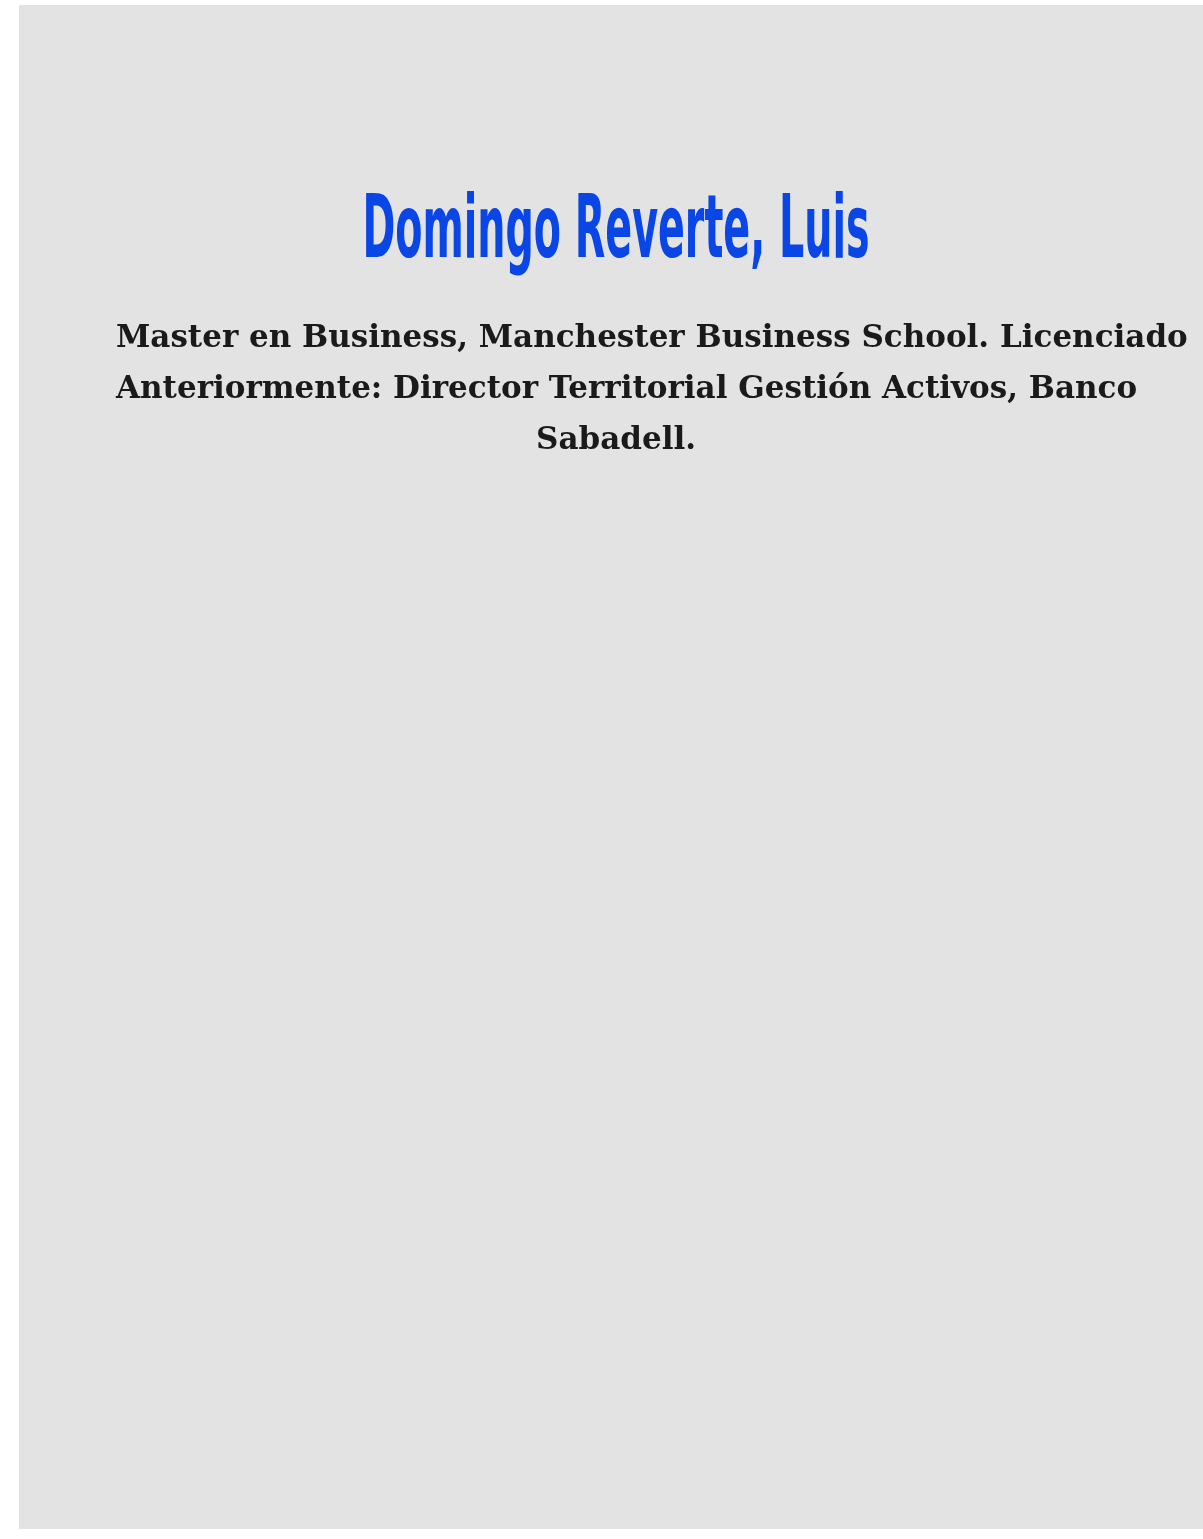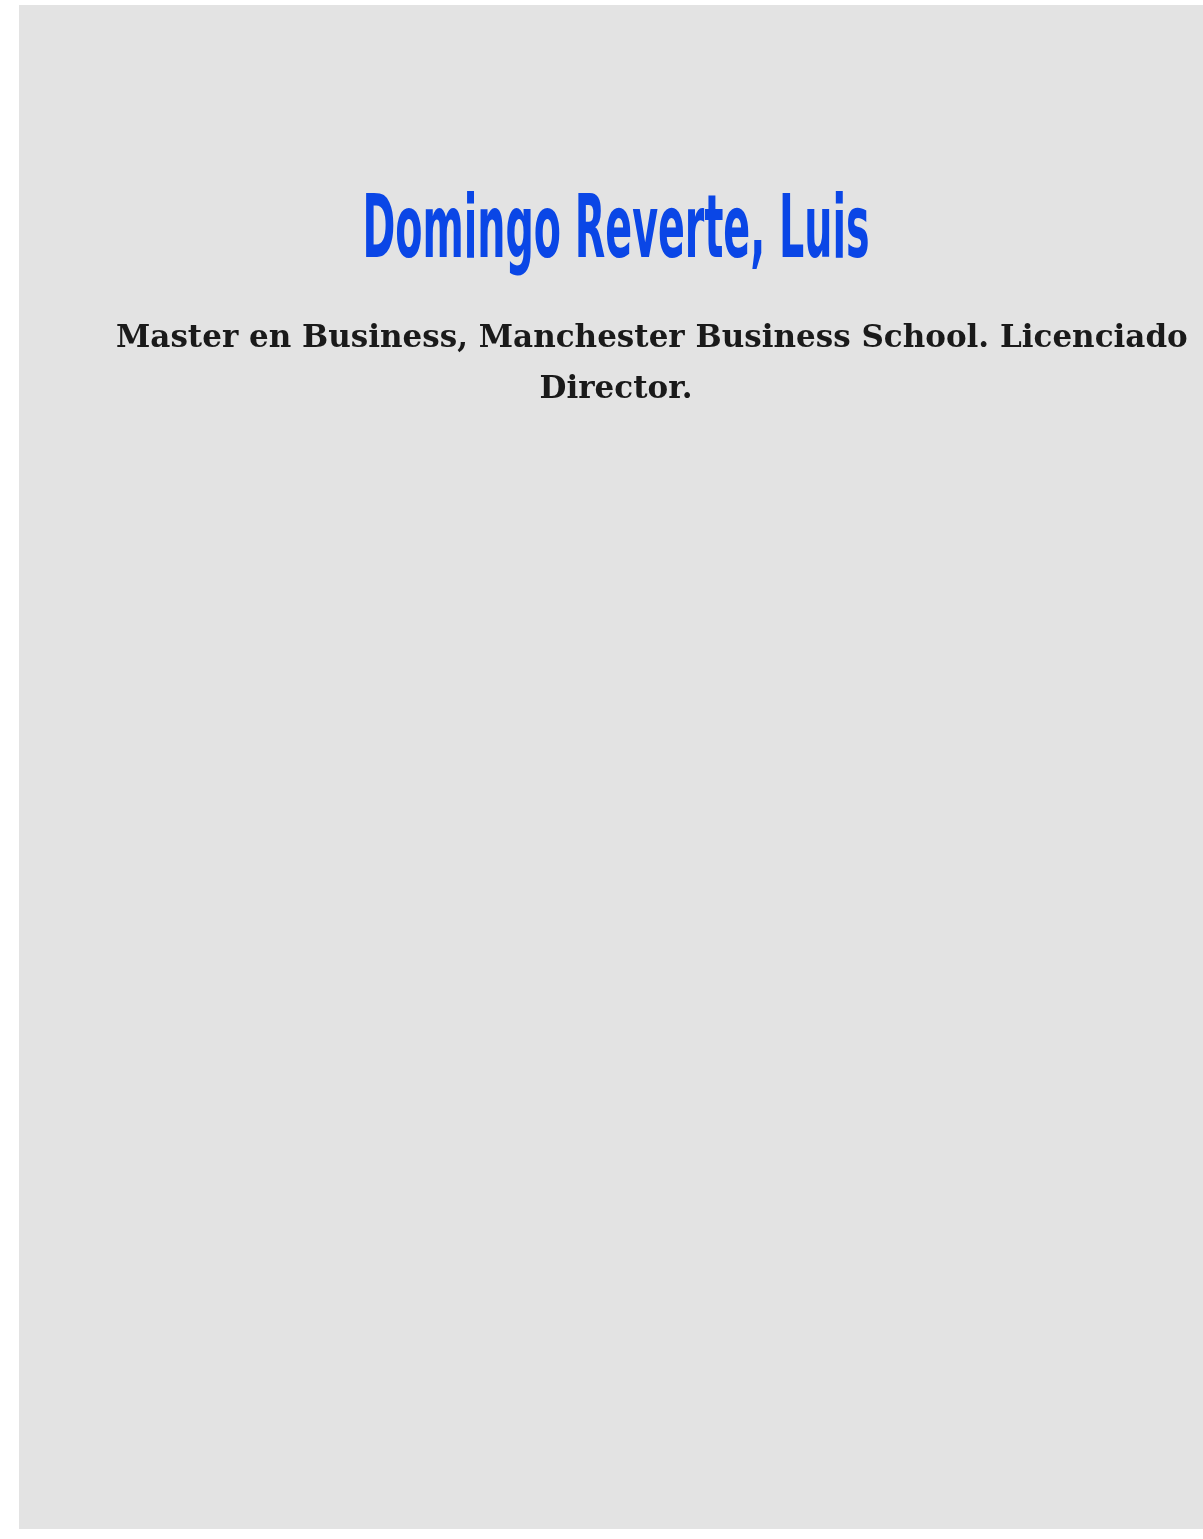--- a/index.html
+++ b/index.html
@@ -51,15 +51,16 @@
   }
 </style>
 </head>
 <body>
 
 <main class="page">
   <h1 class="title">Domingo Reverte, Luis</h1>
 
   <div class="bio">
     <div class="bio-line">Master en Business, Manchester Business School. Licenciado</div>
-    <div class="bio-line">Director.</div>
+    <div class="bio-line">Anteriormente: Director Territorial Gestión Activos, Banco</div>
+    <div class="bio-line">Sabadell.</div>
   </div>
 </main>
 
 </body></html>

